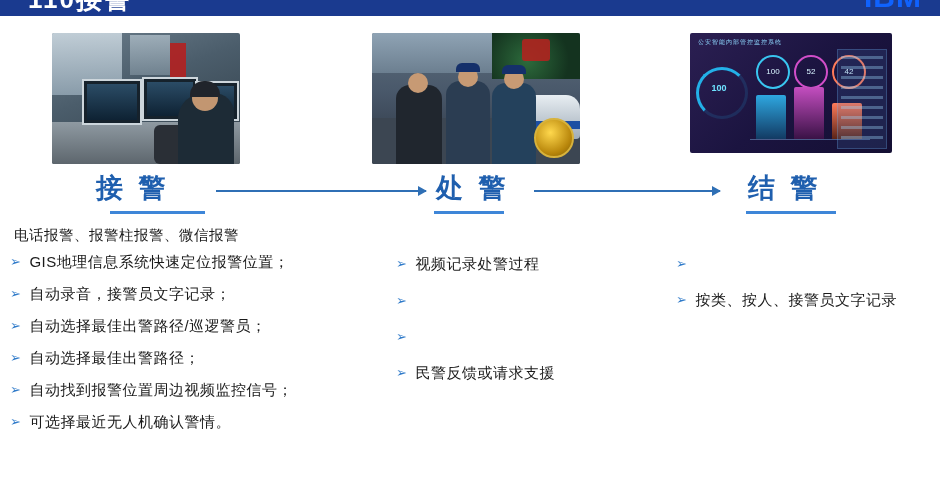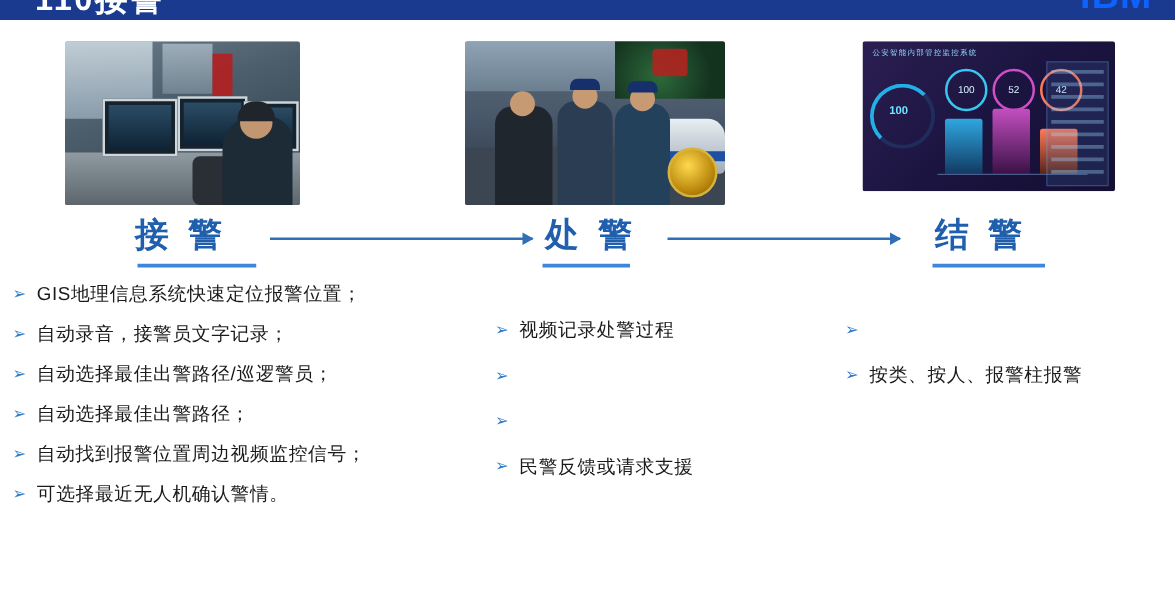--- a/index.html
+++ b/index.html
@@ -228,21 +228,21 @@
 
   
   .stage-label {
     position: absolute;
     font-size: 27px;
     font-weight: bold;
     color: #1f5fae;
     letter-spacing: 4px;
     white-space: nowrap;
   }
-  #stage-1 { left: 108px; top: 170px; }
+  #stage-1 { left: 96px; top: 170px; }
   #stage-2 { left: 436px; top: 170px; }
   #stage-3 { left: 748px; top: 170px; }
   .stage-underline {
     position: absolute;
     height: 3px;
     background: #3e86d8;
   }
   #uline-1 { left: 110px; top: 211px; width: 95px; }
   #uline-2 { left: 434px; top: 211px; width: 70px; }
   #uline-3 { left: 746px; top: 211px; width: 90px; }
@@ -361,20 +361,21 @@
 <div class="stage-label" id="stage-1">接 警</div>
 <div class="stage-underline" id="uline-1"></div>
 
 <div class="stage-label" id="stage-2">处 警</div>
 <div class="stage-underline" id="uline-2"></div>
 
 <div class="stage-label" id="stage-3">结 警</div>
 <div class="stage-underline" id="uline-3"></div>
 
 <div class="col" id="col-1">
+  <div class="col-note">电话报警、报警柱报警、微信报警</div>
   <ul class="bullets">
     <li>
         <span class="bullet-mark">➢</span>
         <span>GIS地理信息系统快速定位报警位置；</span>
       </li>
     <li>
         <span class="bullet-mark">➢</span>
         <span>自动录音，接警员文字记录；</span>
       </li>
     <li>
@@ -415,16 +416,16 @@
   </ul>
 </div>
 
 <div class="col" id="col-3">
   <ul class="bullets">
     <li>
         <span class="bullet-mark">➢</span>
       </li>
     <li>
         <span class="bullet-mark">➢</span>
-        <span>按类、按人、报警柱报警</span>
+        <span>按类、按人、接警员文字记录</span>
       </li>
   </ul>
 </div>
 
 </body></html>

